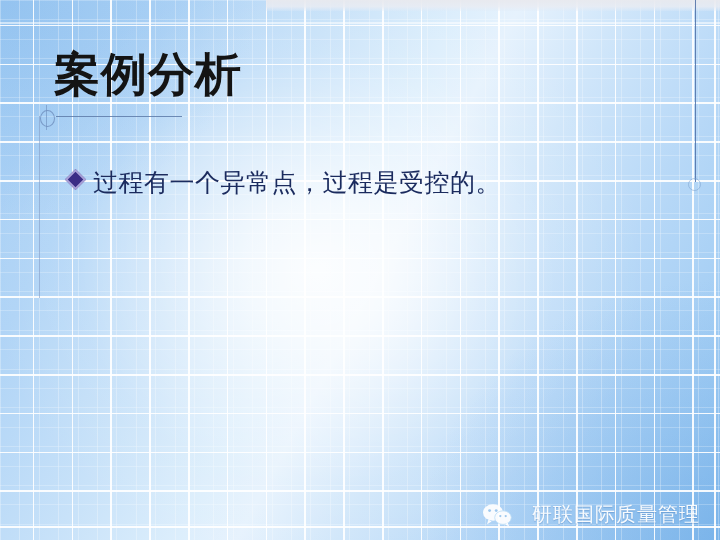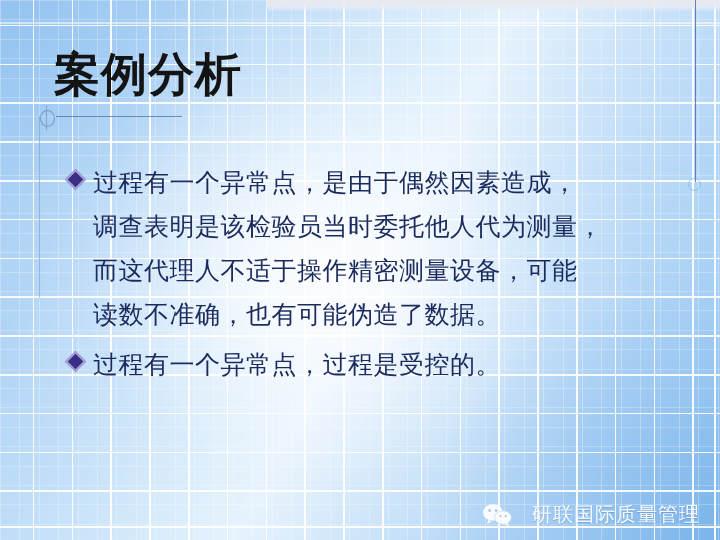--- a/index.html
+++ b/index.html
@@ -264,29 +264,20 @@
   <div class="left-rule"></div>
 
   <div class="title">案例分析</div>
 
   <div class="title-rule"></div>
   <div class="title-rule-tick"></div>
   <div class="title-rule-dot"></div>
 
   <div class="body">
 
-    <div class="bullet-row">
-      <span class="bullet-marker"></span>
-      <span class="bullet-text">
-        <span class="ln">过程有一个异常点，是由于偶然因素造成，</span>
-        <span class="ln">调查表明是该检验员当时委托他人代为测量，</span>
-        <span class="ln">而这代理人不适于操作精密测量设备，可能</span>
-        <span class="ln">读数不准确，也有可能伪造了数据。</span>
-      </span>
-    </div>
 
     <div class="bullet-row">
       <span class="bullet-marker"></span>
       <span class="bullet-text">
         <span class="ln">过程有一个异常点，过程是受控的。</span>
       </span>
     </div>
 
   </div>
 

